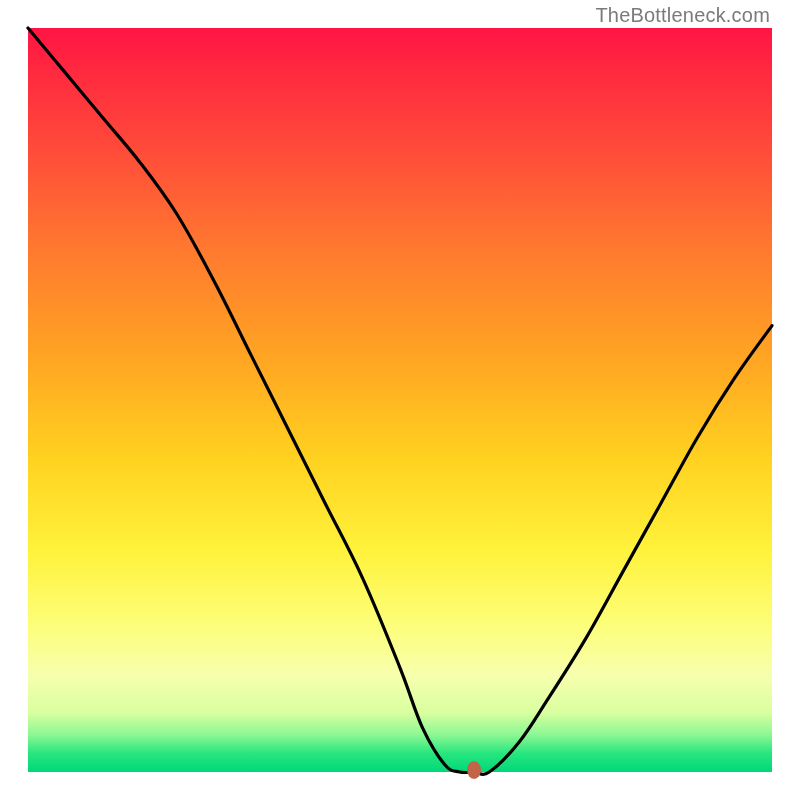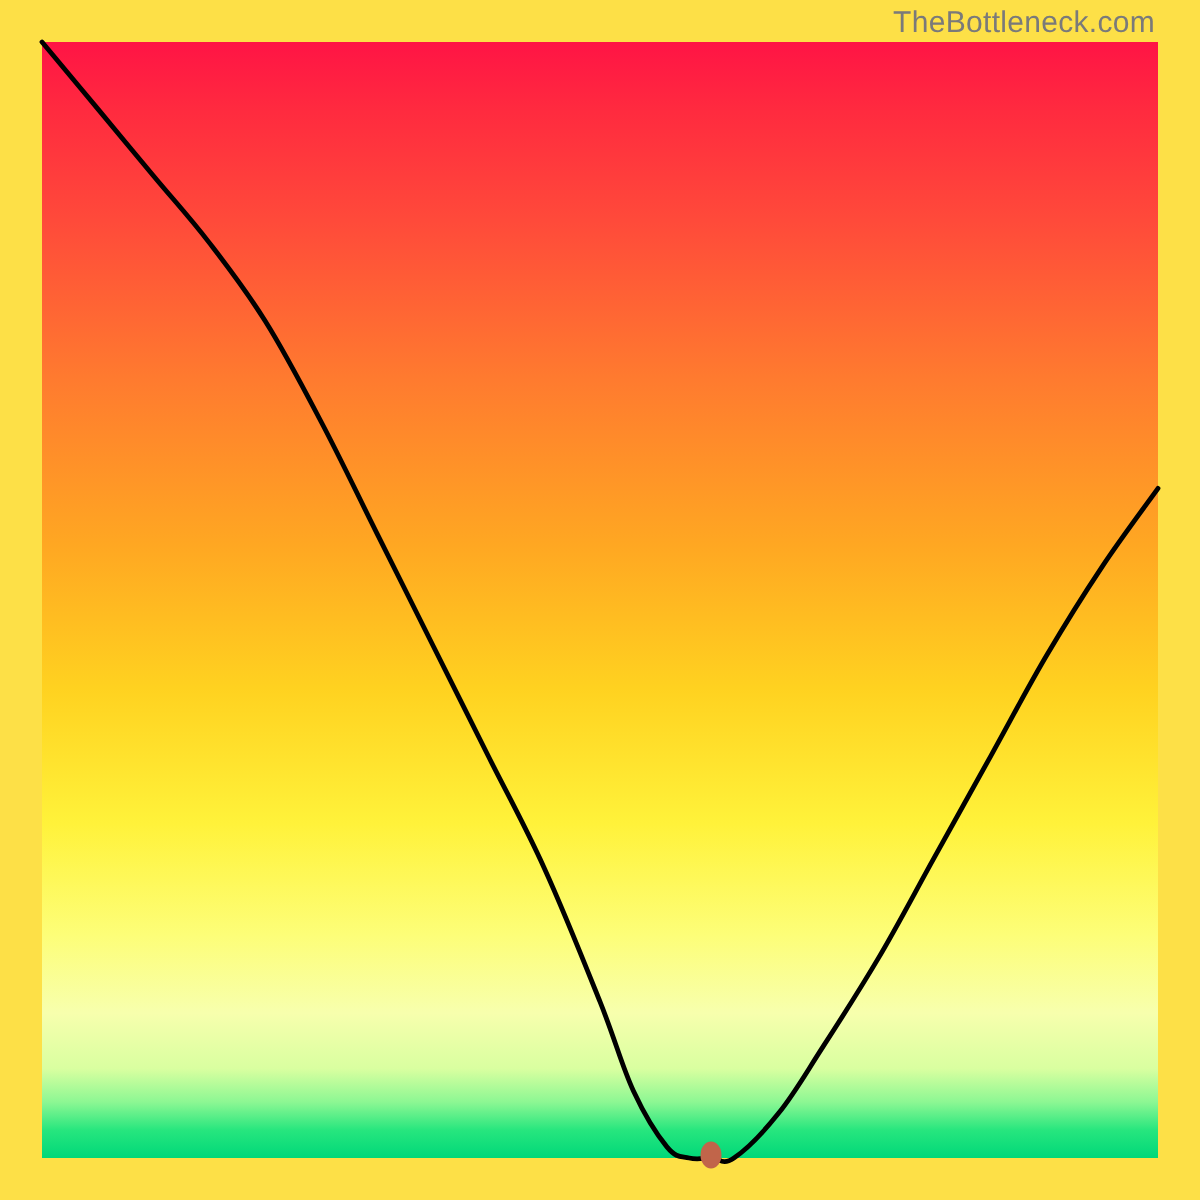--- a/index.html
+++ b/index.html
@@ -7,21 +7,21 @@
     padding: 0;
     width: 800px;
     height: 800px;
     background: #000;
     font-family: Arial, Helvetica, sans-serif;
   }
   .frame {
     position: relative;
     width: 800px;
     height: 800px;
-    background: #fde047;
+    background: #ffffff;
   }
   .plot {
     position: absolute;
     left: 28px;
     top: 28px;
     width: 744px;
     height: 744px;
     
     background: linear-gradient(
       to bottom,

